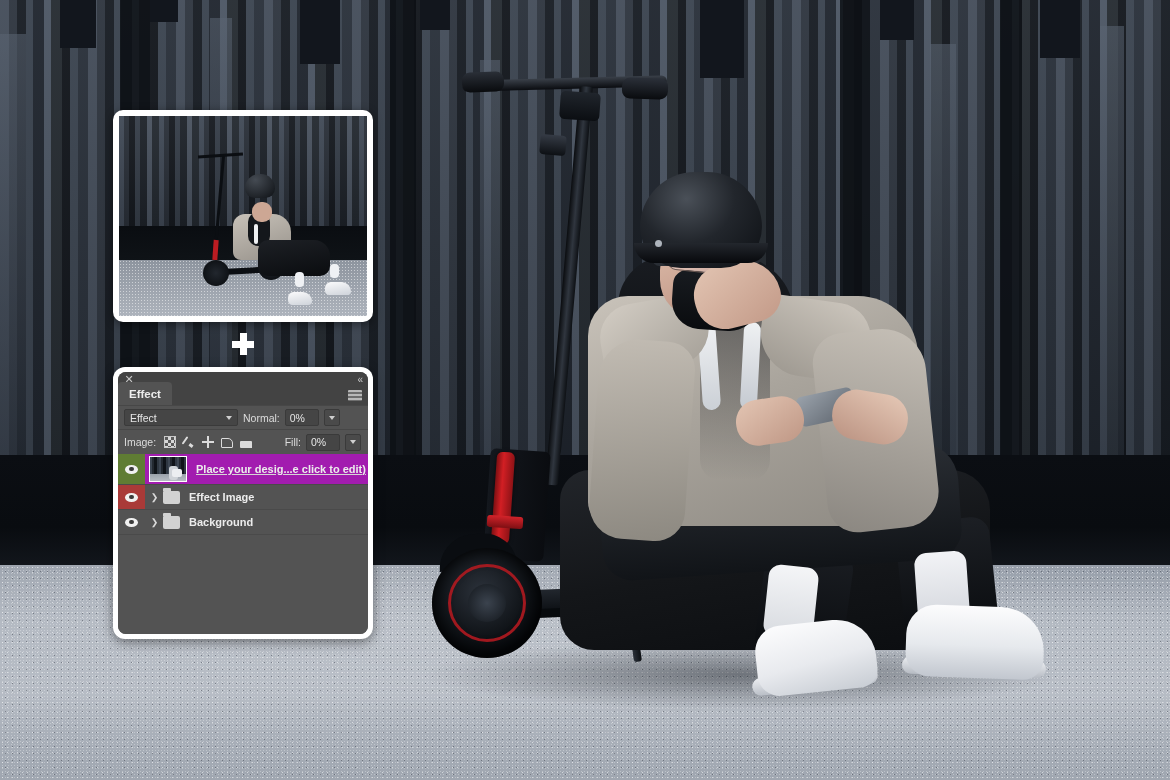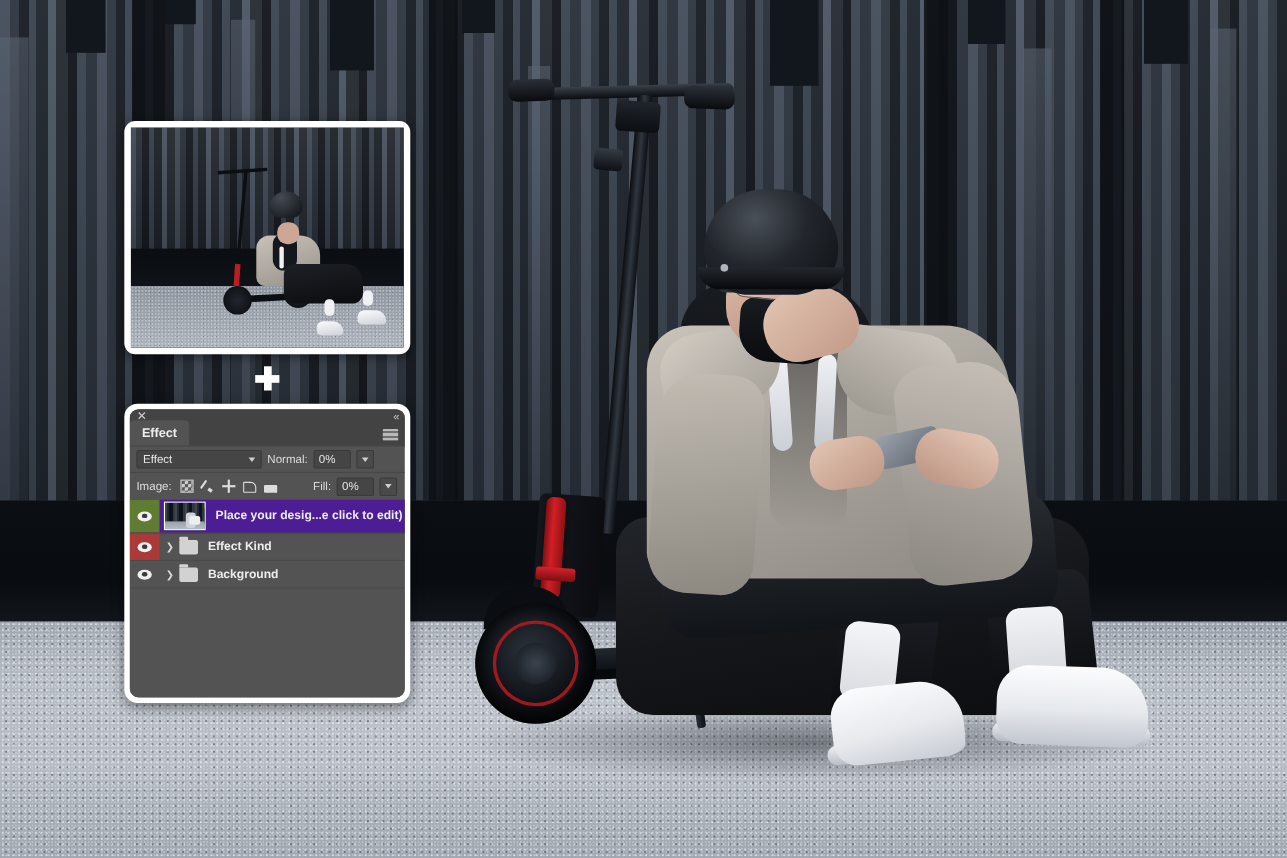--- a/index.html
+++ b/index.html
@@ -545,21 +545,21 @@
     border:1.5px solid #dcdcdc; border-bottom:none; border-radius:4px 4px 0 0;
   }
   .fill-group { margin-left:auto; display:flex; align-items:center; gap:5px; padding-right:1px; }
 
   
   .lp-list { flex:1 1 auto; background:#535353; overflow:hidden; }
   .layer-row {
     height:25px; display:flex; align-items:center;
     border-bottom:1px solid #4a4a4a; position:relative;
   }
-  .layer-row.sel { background:#4c1d95; height:31px; }
+  .layer-row.sel { background:#a21caf; height:31px;text-decoration:underline; }
   .eye-cell {
     width:27px; height:100%; display:flex; align-items:center; justify-content:center;
     flex:0 0 auto;
   }
   .eye-cell.green { background:#5f7c33; }
   .eye-cell.red   { background:#a93a38; }
   .eye {
     width:13px; height:9px; border-radius:50%;
     background:#f0f0f0; position:relative;
     display:flex; align-items:center; justify-content:center;
@@ -802,21 +802,21 @@
         </div>
         <span class="lyr-name">Place your desig...e click to edit)</span>
       </div>
 
       <div class="layer-row">
         <div class="eye-cell red">
           <span class="eye"></span>
         </div>
         <span class="expand-arrow">❯</span>
         <span class="folder"></span>
-        <span class="lyr-name plain">Effect Kind</span>
+        <span class="lyr-name plain">Effect Image</span>
       </div>
 
       <div class="layer-row">
         <div class="eye-cell">
           <span class="eye"></span>
         </div>
         <span class="expand-arrow">❯</span>
         <span class="folder"></span>
         <span class="lyr-name plain">Background</span>
       </div>

